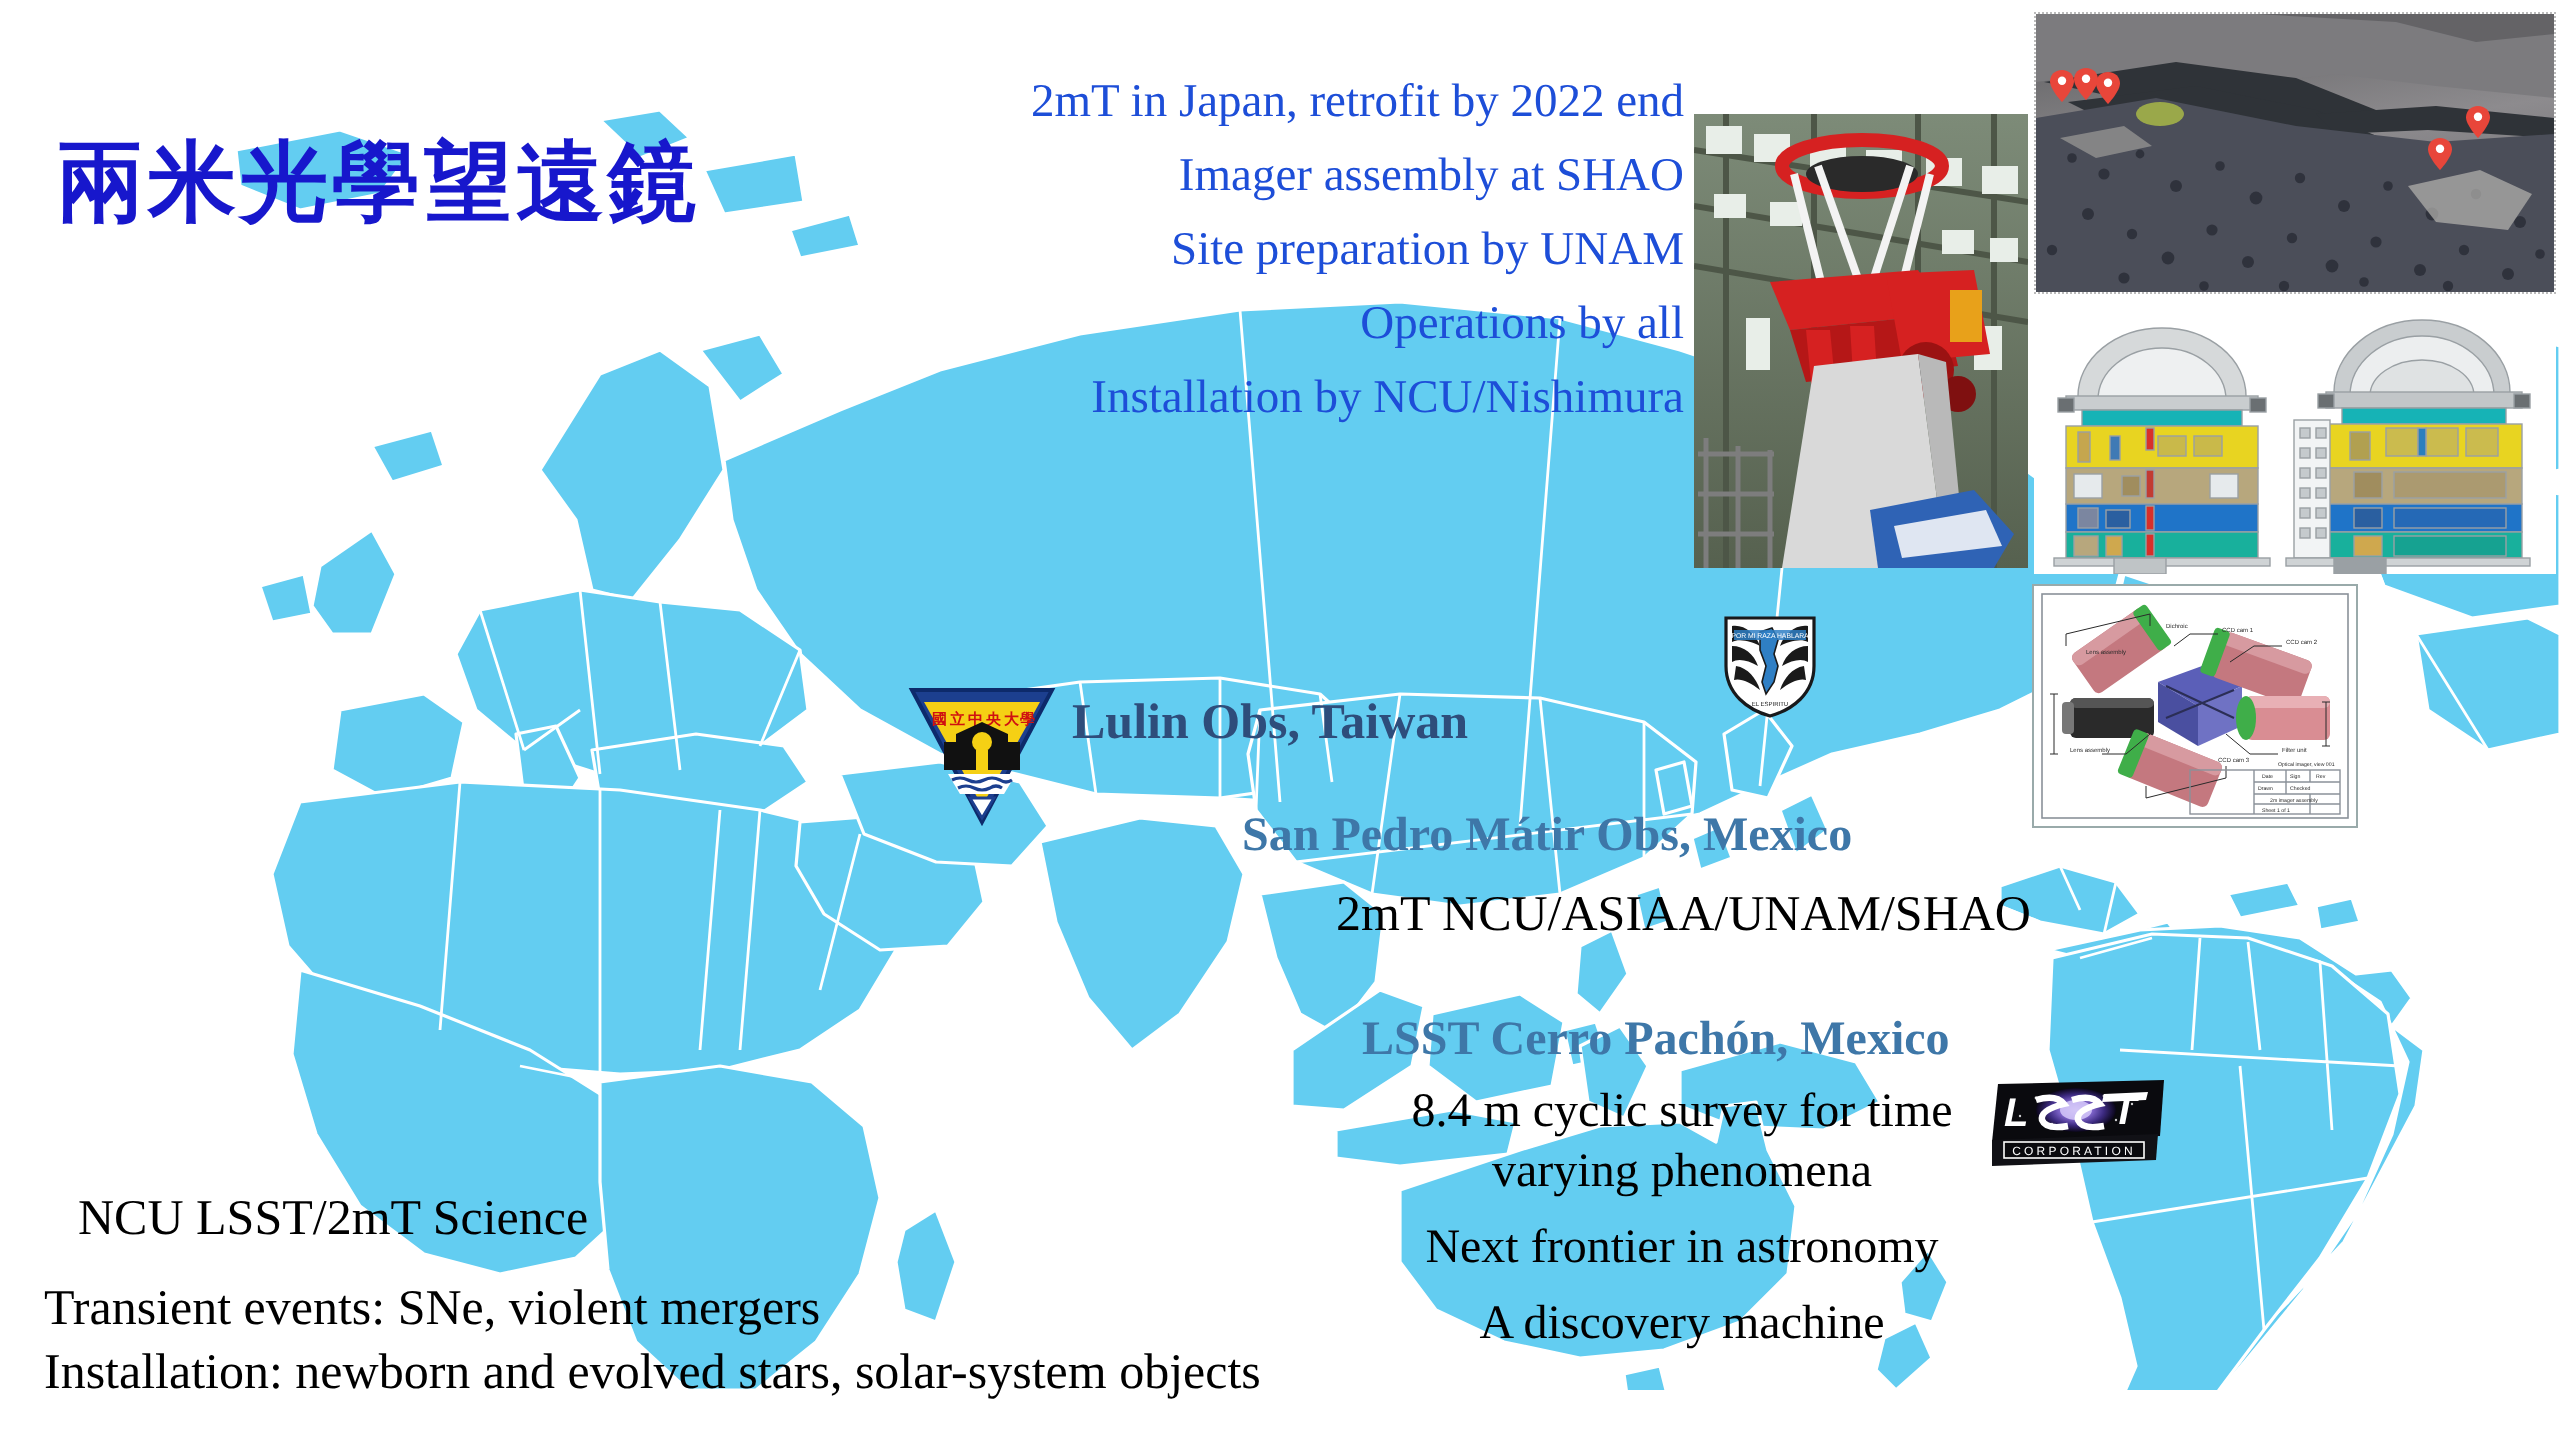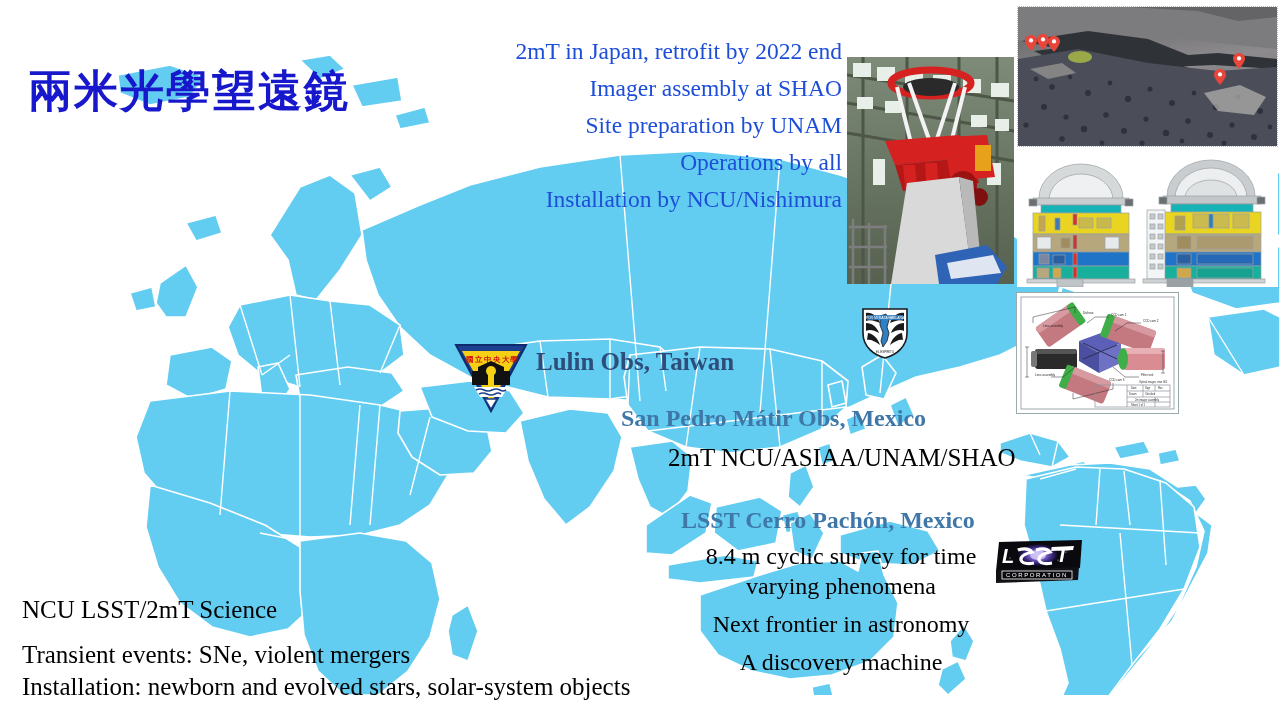--- a/index.html
+++ b/index.html
@@ -112,21 +112,21 @@
   #lsst-lines .gap { height: 8px; }
   #lsst-logo {
     position: absolute;
     left: 996px; top: 540px;
     width: 86px; height: 43px;
   }
 
   
   #sci-title {
     position: absolute;
-    left: 22px; top: 596px;
+    left: 39px; top: 596px;
     font-size: 25px;
     color: #000000;
     white-space: nowrap;
     font-family: Liberation Serif, serif;
   }
   #sci-lines {
     position: absolute;
     left: 22px; top: 639px;
     font-size: 25px;
     color: #000000;

